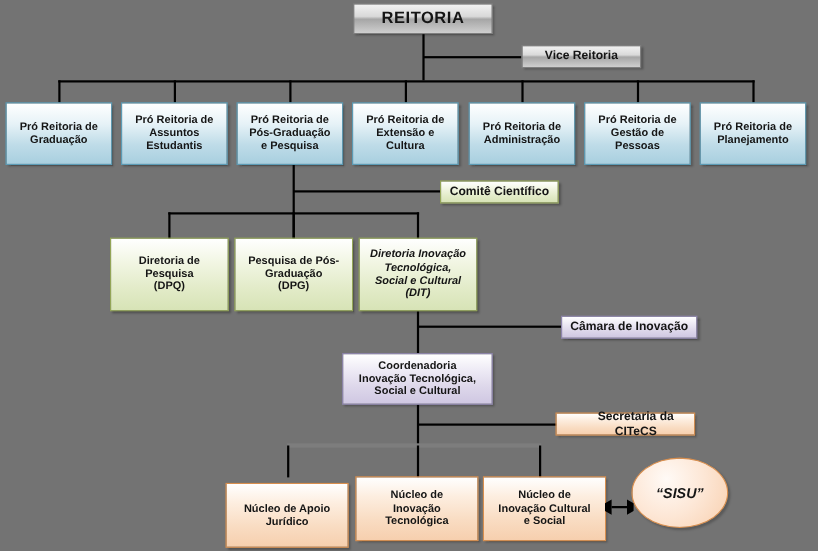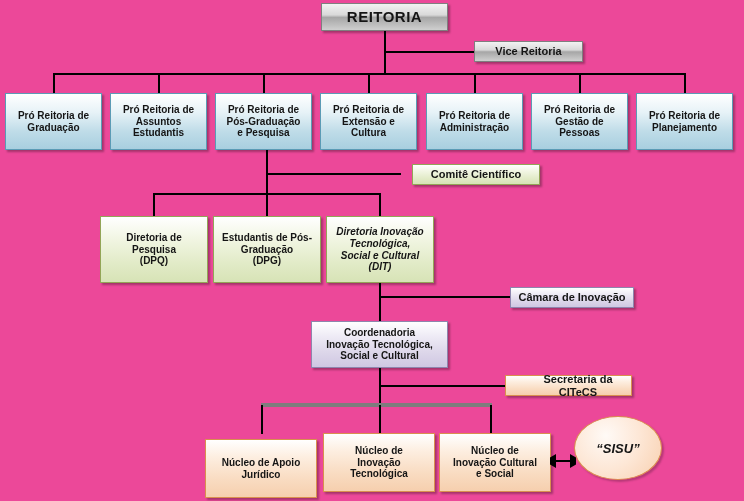--- a/index.html
+++ b/index.html
@@ -7,21 +7,21 @@
     padding: 0;
     background: #ffffff;
   }
   body {
     font-family: "Liberation Sans", sans-serif;
   }
   #org-chart {
     position: relative;
     width: 744px;
     height: 501px;
-    background: #ec4899;
+    background: #737373;
     overflow: hidden;
   }
 
   
   .node {
     position: absolute;
     box-sizing: border-box;
     display: flex;
     align-items: center;
     justify-content: center;
@@ -143,36 +143,36 @@
 Pessoas</span>
   </div>
   <div class="node theme-blue" style="left:636px; top:93px; width:97px; height:57px; font-size:10px;">
     <span>Pró Reitoria de
 Planejamento</span>
   </div>
 
   <div class="conn" style="left:266px; top:150px; width:2px; height:67px;"></div>
 
   <div class="conn" style="left:267px; top:173px; width:134px; height:2px;"></div>
-  <div class="node theme-green" style="left:400px; top:164px; width:128px; height:21px; font-size:11px;margin-left:12px;">
+  <div class="node theme-green" style="left:400px; top:164px; width:108px; height:21px; font-size:11px;">
     <span>Comitê Científico</span>
   </div>
 
   <div class="conn" style="left:153px; top:193px; width:228px; height:2px;"></div>
   <div class="conn" style="left:153px; top:193px; width:2px; height:24px;"></div>
   <div class="conn" style="left:266px; top:193px; width:2px; height:24px;"></div>
   <div class="conn" style="left:379px; top:193px; width:2px; height:24px;"></div>
 
   <div class="node theme-green" style="left:100px; top:216px; width:108px; height:67px; font-size:10px;">
     <span>Diretoria de
 Pesquisa
 (DPQ)</span>
   </div>
   <div class="node theme-green" style="left:213px; top:216px; width:108px; height:67px; font-size:10px;">
-    <span>Estudantis de Pós-
+    <span>Pesquisa de Pós-
 Graduação
 (DPG)</span>
   </div>
   <div class="node theme-green" style="left:326px; top:216px; width:108px; height:67px; font-size:10px;font-style:italic;">
     <span>Diretoria Inovação
 Tecnológica,
 Social e Cultural
 (DIT)</span>
   </div>
 

